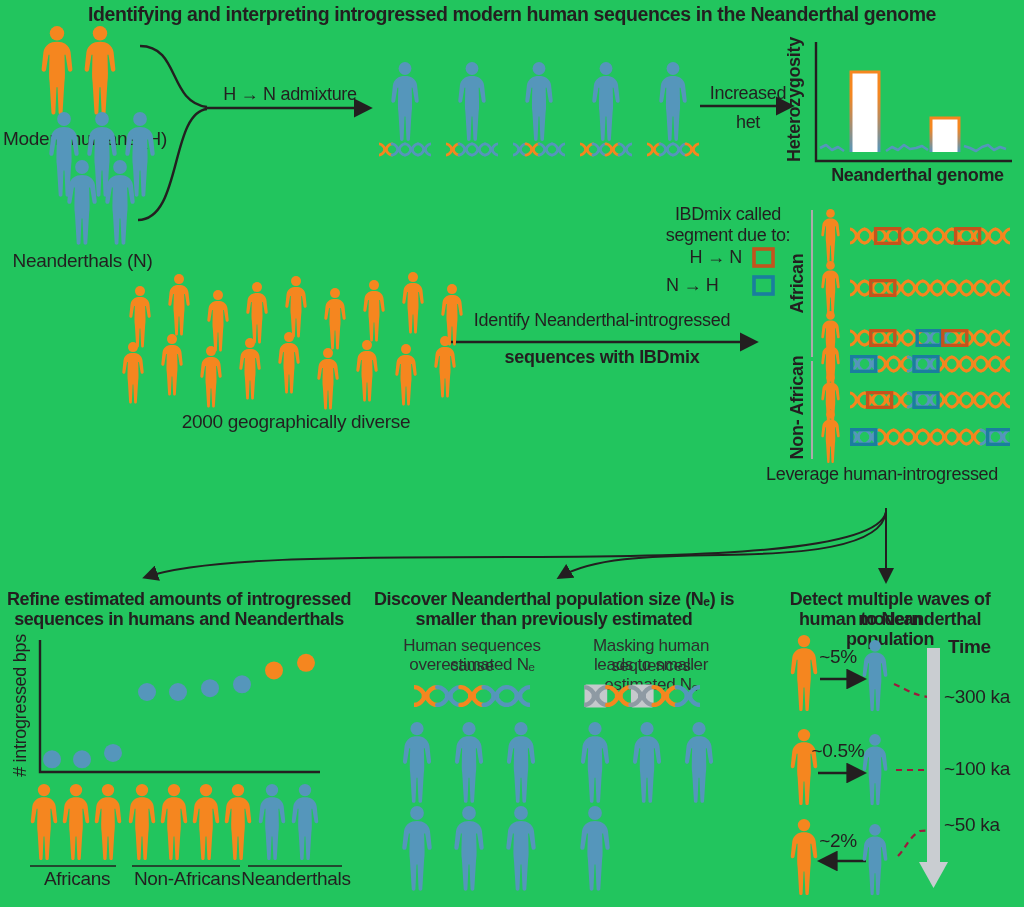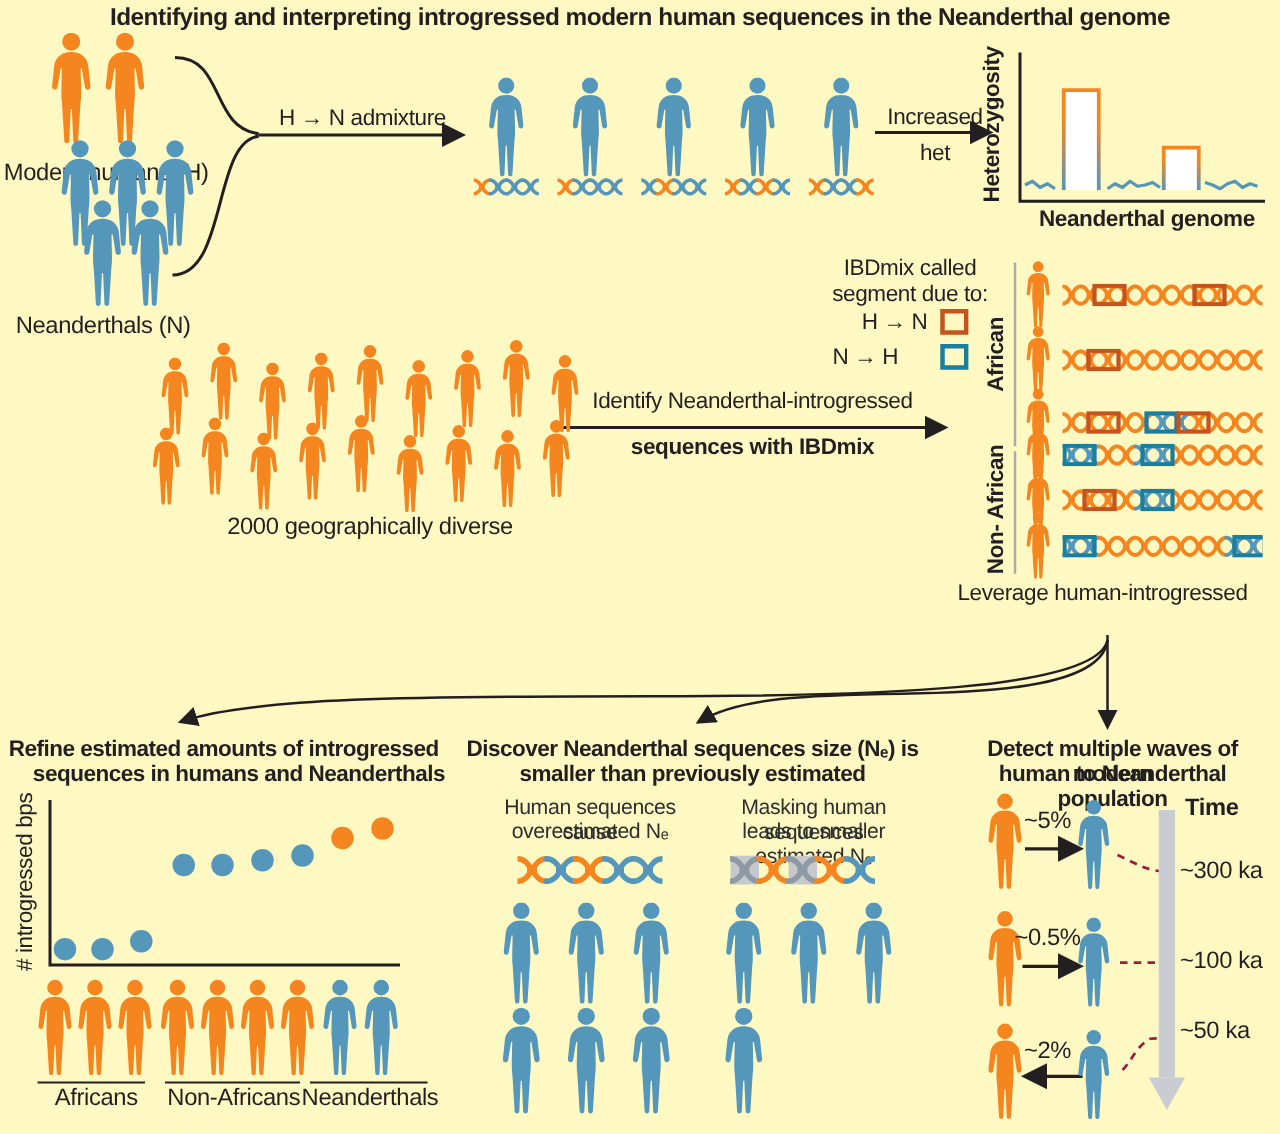--- a/index.html
+++ b/index.html
@@ -1,16 +1,16 @@
 <!DOCTYPE html>
 <html><head>
 <meta charset="utf-8">
 <style>
   html,body{margin:0;padding:0;background:#fff;}
-  #fig{position:relative;width:1024px;height:907px;background:#fef9c3;overflow:hidden;
+  #fig{position:relative;width:1024px;height:907px;background:#22c55e;overflow:hidden;
        font-family:"Liberation Sans","DejaVu Sans",sans-serif;color:#231F20;}
   .abs{position:absolute;}
   .ctr{text-align:center;}
   .ttl{font-weight:bold;font-size:19.5px;letter-spacing:-0.4px;}
   .lbl{font-size:19px;letter-spacing:-0.3px;}
   .sm{font-size:18px;letter-spacing:-0.3px;}
   .bold{font-weight:bold;}
   .cap{font-size:17px;letter-spacing:-0.3px;color:#2e2e2e;text-align:center;}
   .rot{transform:rotate(-90deg);transform-origin:center center;}
   .panel-title{font-weight:bold;font-size:18px;letter-spacing:-0.4px;line-height:20px;}
@@ -101,24 +101,24 @@
       <div class="abs" style="left: 752px; top: 275px; width: 23px; height: 21px;">
         <svg viewBox="0 0 23 21" style="width:100%;height:100%">
           <rect x="2" y="2" width="19" height="17" fill="none" stroke="#1A7E9E" stroke-width="3.6"></rect>
         </svg>
       </div>
     </div>
 
   <div class="abs sm ctr" style="left:760px;top:464px;width:244px;">Leverage human-introgressed</div>
 
   <div class="abs panel-title ctr" style="left:2px;top:589px;width:354px;">Refine estimated amounts of introgressed</div>
-  <div class="abs panel-title ctr" style="left:2px;top:609px;width:354px;text-align:right;">sequences in humans and Neanderthals</div>
+  <div class="abs panel-title ctr" style="left:2px;top:609px;width:354px;">sequences in humans and Neanderthals</div>
   <div class="abs sm ctr rot" style="left:-60px;top:695px;width:160px;"># introgressed bps</div>
 
-  <div class="abs panel-title ctr" style="left:368px;top:589px;width:372px;">Discover Neanderthal sequences size (Nₑ) is</div>
+  <div class="abs panel-title ctr" style="left:368px;top:589px;width:372px;">Discover Neanderthal population size (Nₑ) is</div>
   <div class="abs panel-title ctr" style="left:368px;top:609px;width:372px;">smaller than previously estimated</div>
   <div class="abs cap ctr" style="left:386px;top:636px;width:172px;">Human sequences cause</div>
   <div class="abs cap ctr" style="left:386px;top:655px;width:172px;">overestimated Nₑ</div>
   <div class="abs cap ctr" style="left:560px;top:636px;width:182px;">Masking human sequences</div>
   <div class="abs cap ctr" style="left:560px;top:655px;width:182px;">leads to smaller estimated Nₑ</div>
 
   <div class="abs panel-title ctr" style="left:756px;top:589px;width:268px;">Detect multiple waves of modern</div>
   <div class="abs panel-title ctr" style="left:756px;top:609px;width:268px;">human to Neanderthal population</div>
   <div class="abs lbl bold" style="left:948px;top:636px;width:70px;">Time</div>
 

